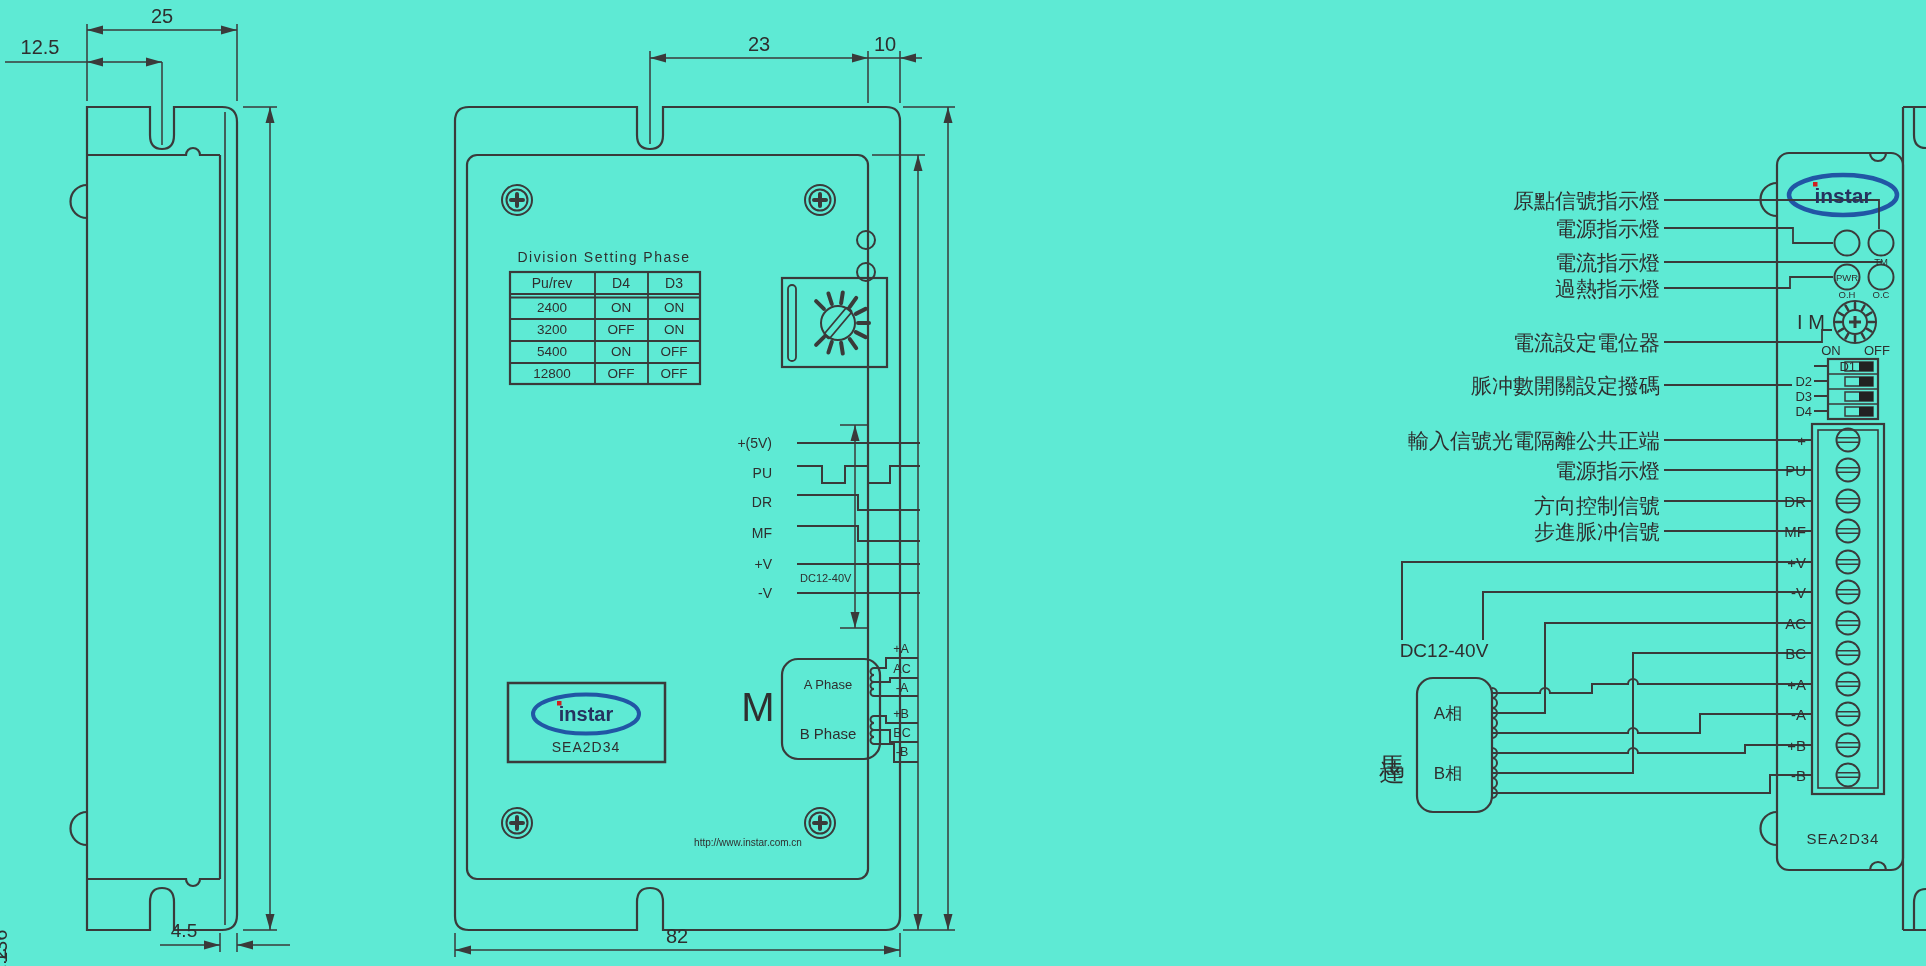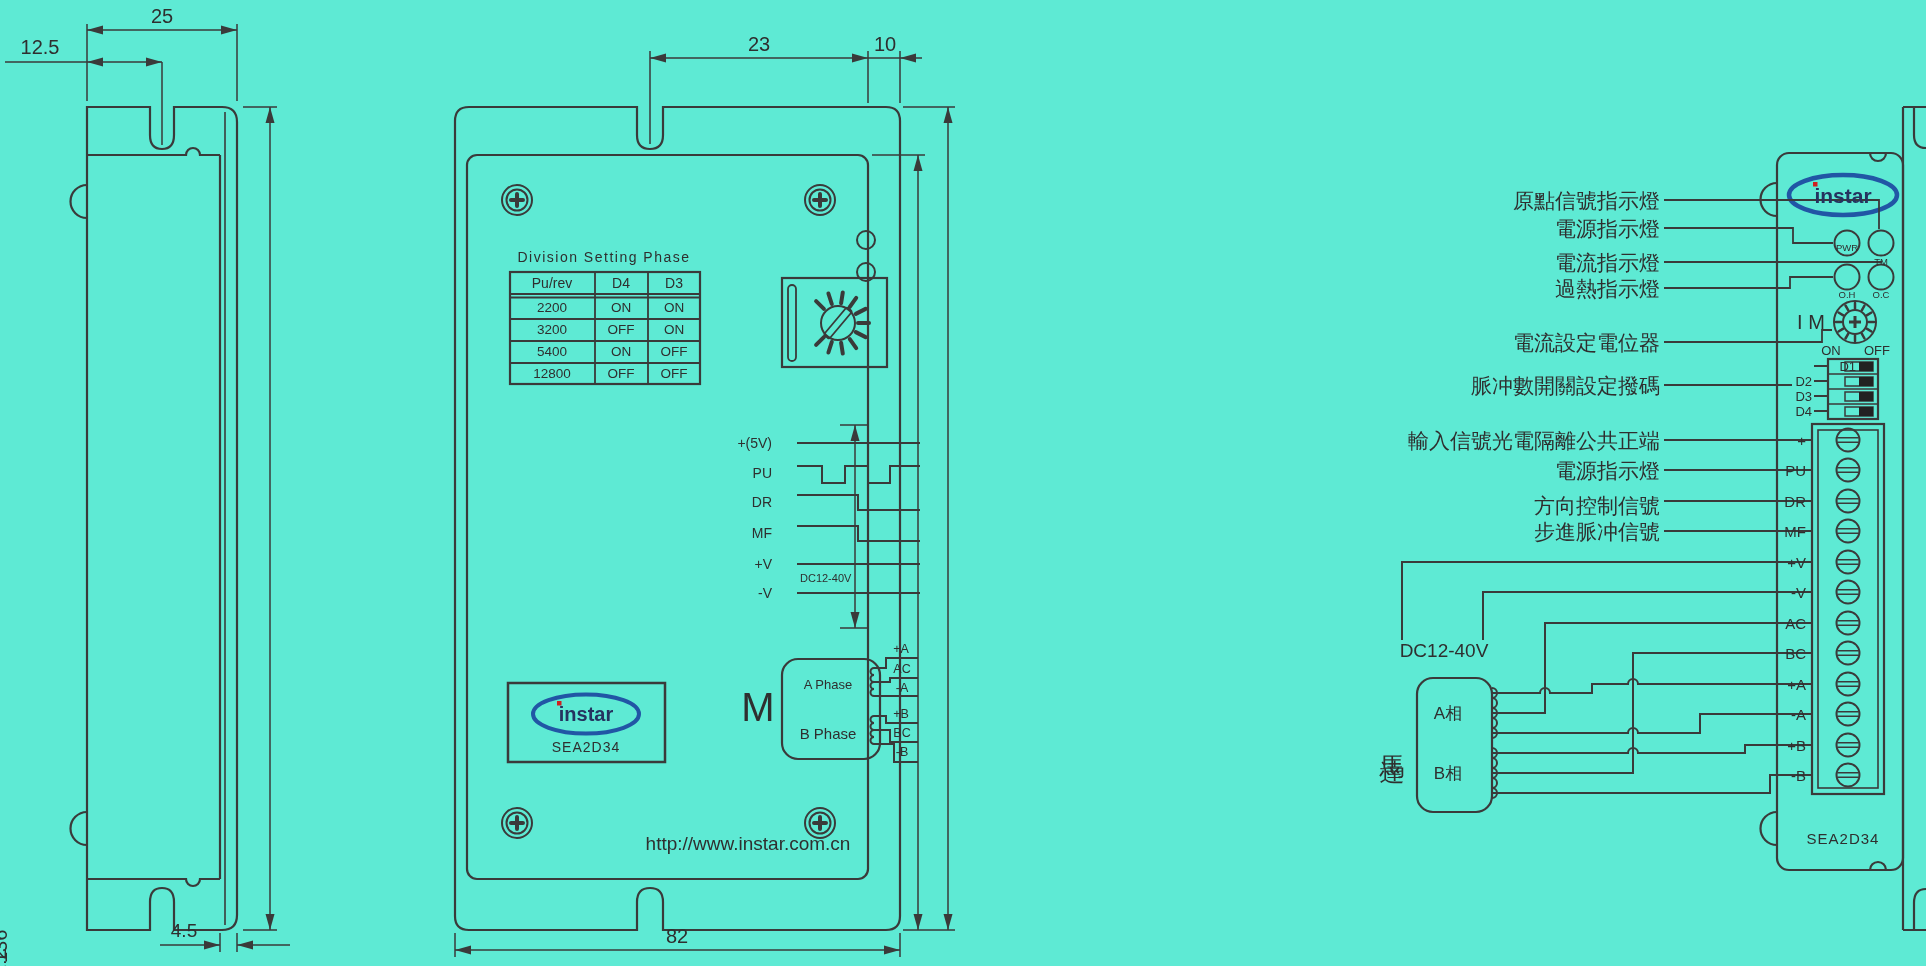--- a/index.html
+++ b/index.html
@@ -255,21 +255,21 @@
 <div class="t" style="left:885px;top:44px;font-size:20px">10</div>
 <div class="rN90" style="left:844px;top:527px;font-size:19px">61.2</div>
 <div class="rN90" style="left:906px;top:420px;font-size:20px">127</div>
 <div class="rN90" style="left:936px;top:415px;font-size:20px">136</div>
 <div class="t" style="left:677px;top:936px;font-size:20px">82</div>
 
 <div class="t" style="left:604px;top:257px;font-size:14px;letter-spacing:1.5px">Division Setting Phase</div>
 <div class="t" style="left:552px;top:283px;font-size:14px">Pu/rev</div>
 <div class="t" style="left:621px;top:283px;font-size:14px">D4</div>
 <div class="t" style="left:674px;top:283px;font-size:14px">D3</div>
-<div class="t" style="left:552px;top:308px;font-size:13.5px">2200</div>
+<div class="t" style="left:552px;top:308px;font-size:13.5px">2400</div>
 <div class="t" style="left:621px;top:308px;font-size:13.5px">ON</div>
 <div class="t" style="left:674px;top:308px;font-size:13.5px">ON</div>
 <div class="t" style="left:552px;top:330px;font-size:13.5px">3200</div>
 <div class="t" style="left:621px;top:330px;font-size:13.5px">OFF</div>
 <div class="t" style="left:674px;top:330px;font-size:13.5px">ON</div>
 <div class="t" style="left:552px;top:352px;font-size:13.5px">5400</div>
 <div class="t" style="left:621px;top:352px;font-size:13.5px">ON</div>
 <div class="t" style="left:674px;top:352px;font-size:13.5px">OFF</div>
 <div class="t" style="left:552px;top:374px;font-size:13.5px">12800</div>
 <div class="t" style="left:621px;top:374px;font-size:13.5px">OFF</div>
@@ -301,24 +301,24 @@
 <div class="t" style="left:828px;top:733px;font-size:15px">B Phase</div>
 <div class="t" style="left:901px;top:649px;font-size:12.5px">+A</div>
 <div class="t" style="left:902px;top:669px;font-size:12.5px">AC</div>
 <div class="t" style="left:902px;top:688px;font-size:12.5px">-A</div>
 <div class="t" style="left:901px;top:714px;font-size:12.5px">+B</div>
 <div class="t" style="left:902px;top:733px;font-size:12.5px">BC</div>
 <div class="t" style="left:902px;top:752px;font-size:12.5px">-B</div>
 
 <div class="t navy" style="left:586px;top:714px;font-size:20px">instar</div>
 <div class="t" style="left:586px;top:747px;font-size:14px;letter-spacing:1px">SEA2D34</div>
-<div class="t" style="left:748px;top:843px;font-size:19px">http://www.instar.com.cn</div>
+<div class="t" style="left:748px;top:843px;font-size:10px">http://www.instar.com.cn</div>
 
 <div class="t navy" style="left:1843px;top:195px;font-size:21px">instar</div>
-<div class="t" style="left:1847px;top:248px;font-size:9.5px">PWR</div>
+<div class="t" style="left:1847px;top:278px;font-size:9.5px">PWR</div>
 <div class="t" style="left:1881px;top:262px;font-size:9.5px">TM</div>
 <div class="t" style="left:1847px;top:295px;font-size:9.5px">O.H</div>
 <div class="t" style="left:1881px;top:295px;font-size:9.5px">O.C</div>
 <div class="t" style="left:1811px;top:322px;font-size:20px">I M</div>
 <div class="t" style="left:1831px;top:350px;font-size:13px">ON</div>
 <div class="t" style="left:1877px;top:350px;font-size:13px">OFF</div>
 <div class="tr" style="left:1856px;top:366px;font-size:13px">D1</div>
 <div class="tr" style="left:1812px;top:381px;font-size:13px">D2</div>
 <div class="tr" style="left:1812px;top:396px;font-size:13px">D3</div>
 <div class="tr" style="left:1812px;top:411px;font-size:13px">D4</div>

